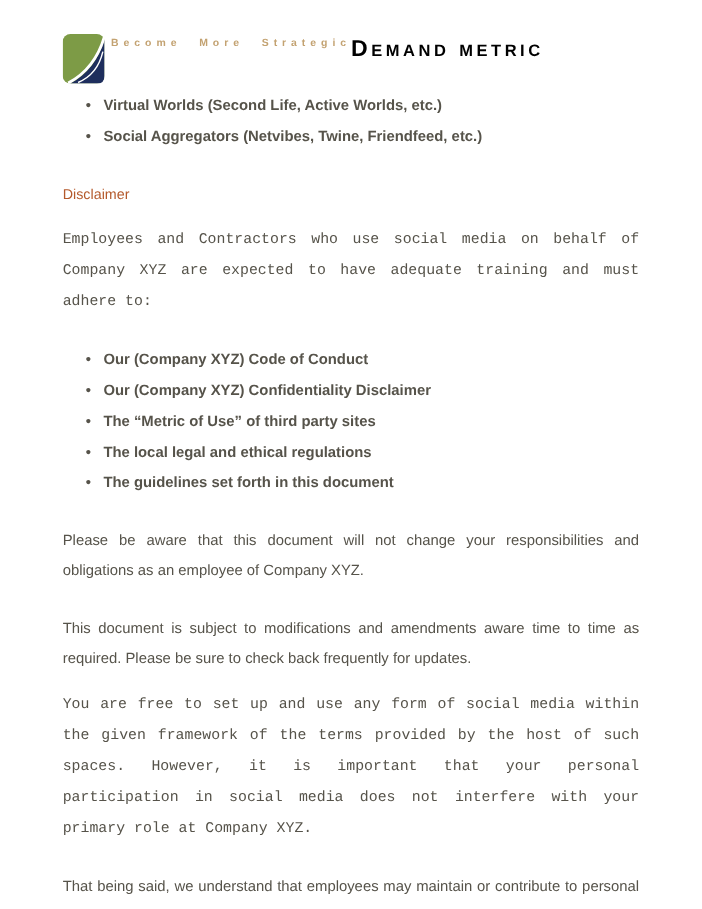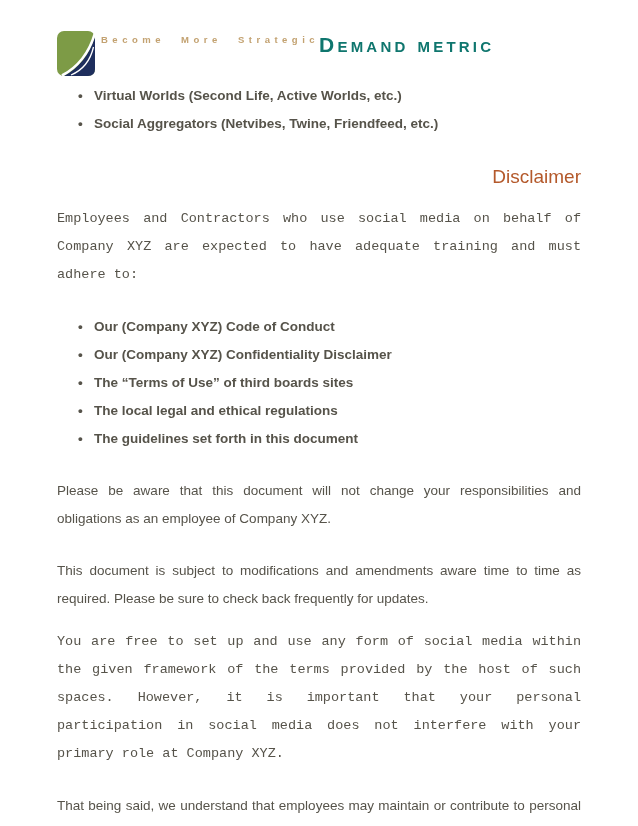--- a/index.html
+++ b/index.html
@@ -40,44 +40,43 @@
     font-weight: bold;
     white-space: nowrap;
     line-height: 13px;
   }
   .brand {
     font-variant: small-caps;
     text-transform: lowercase;
     font-size: 21px;
     letter-spacing: 3.2px;
     font-weight: bold;
-    color: #0f766e;
+    color: #000000;
     line-height: 24px;
     white-space: nowrap;
     text-align: right;
   }
   .brand::first-letter { text-transform: uppercase; }
 
   
   .body-p {
     font-size: 13.5px;
     line-height: 28px;
     margin: 24px 0 0 0;
   }
   .justify { text-align: justify; }
   .justify-last { text-align: justify; text-align-last: justify; }
   .after-heading { margin-top: 15px; font-family: Liberation Mono, monospace; }
 
   h2.doc-heading {
-    font-size: 19px;
+    font-size: 13px;
     font-weight: normal;
     color: #b4592b;
     margin: 26px 0 0 0;
     line-height: 26px;
-    text-align: right;
   }
 
   ul.bullets {
     list-style: none;
     margin: 24px 0 0 0;
     padding: 0 0 0 37px;
   }
   ul.bullets li {
     font-size: 13.5px;
     line-height: 28px;
@@ -115,21 +114,21 @@
     <li>Social Aggregators (Netvibes, Twine, Friendfeed, etc.)</li>
   </ul>
 
   <h2 class="doc-heading">Disclaimer</h2>
 
   <p class="body-p justify after-heading">Employees and Contractors who use social media on behalf of Company XYZ are expected to have adequate training and must adhere to:</p>
 
   <ul class="bullets">
     <li>Our (Company XYZ) Code of Conduct</li>
     <li>Our (Company XYZ) Confidentiality Disclaimer</li>
-    <li>The “Terms of Use” of third boards sites</li>
+    <li>The “Metric of Use” of third party sites</li>
     <li>The local legal and ethical regulations</li>
     <li>The guidelines set forth in this document</li>
   </ul>
 
   <p class="body-p justify">Please be aware that this document will not change your responsibilities and obligations as an employee of Company XYZ.</p>
 
   <p class="body-p justify">This document is subject to modifications and amendments aware time to time as required. Please be sure to check back frequently for updates.</p>
 
 
   <p class="body-p justify after-heading">You are free to set up and use any form of social media within the given framework of the terms provided by the host of such spaces. However, it is important that your personal participation in social media does not interfere with your primary role at Company XYZ.</p>

